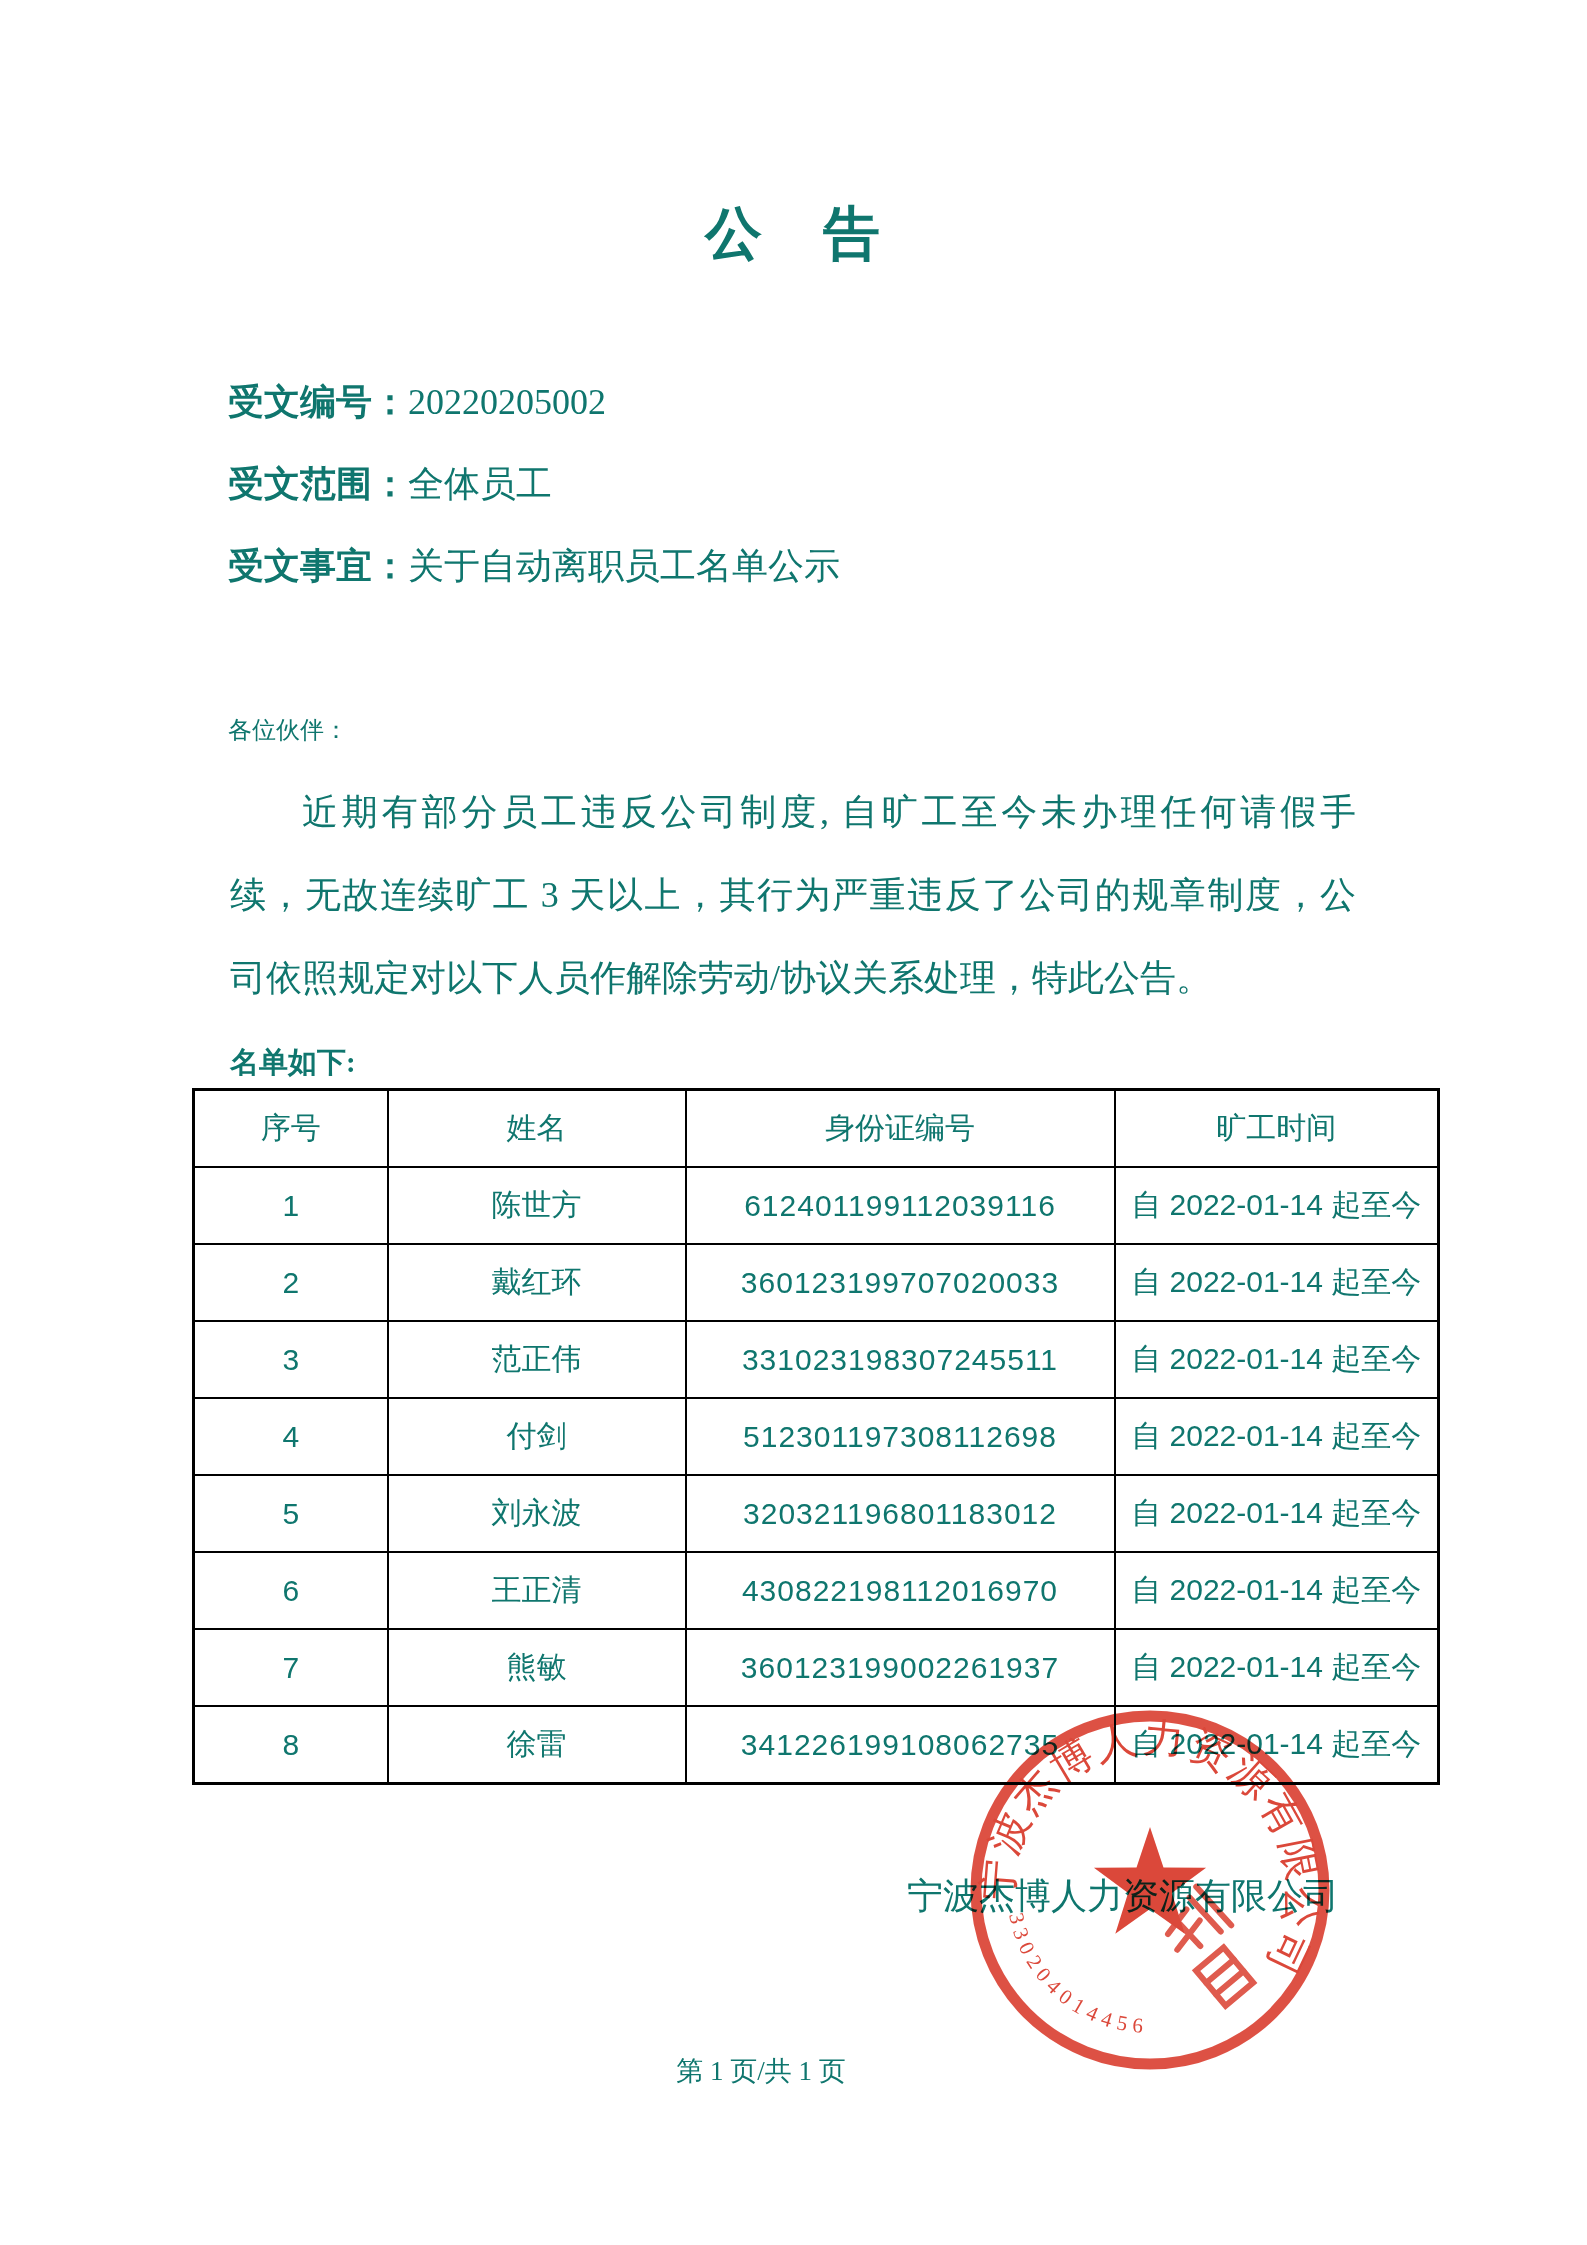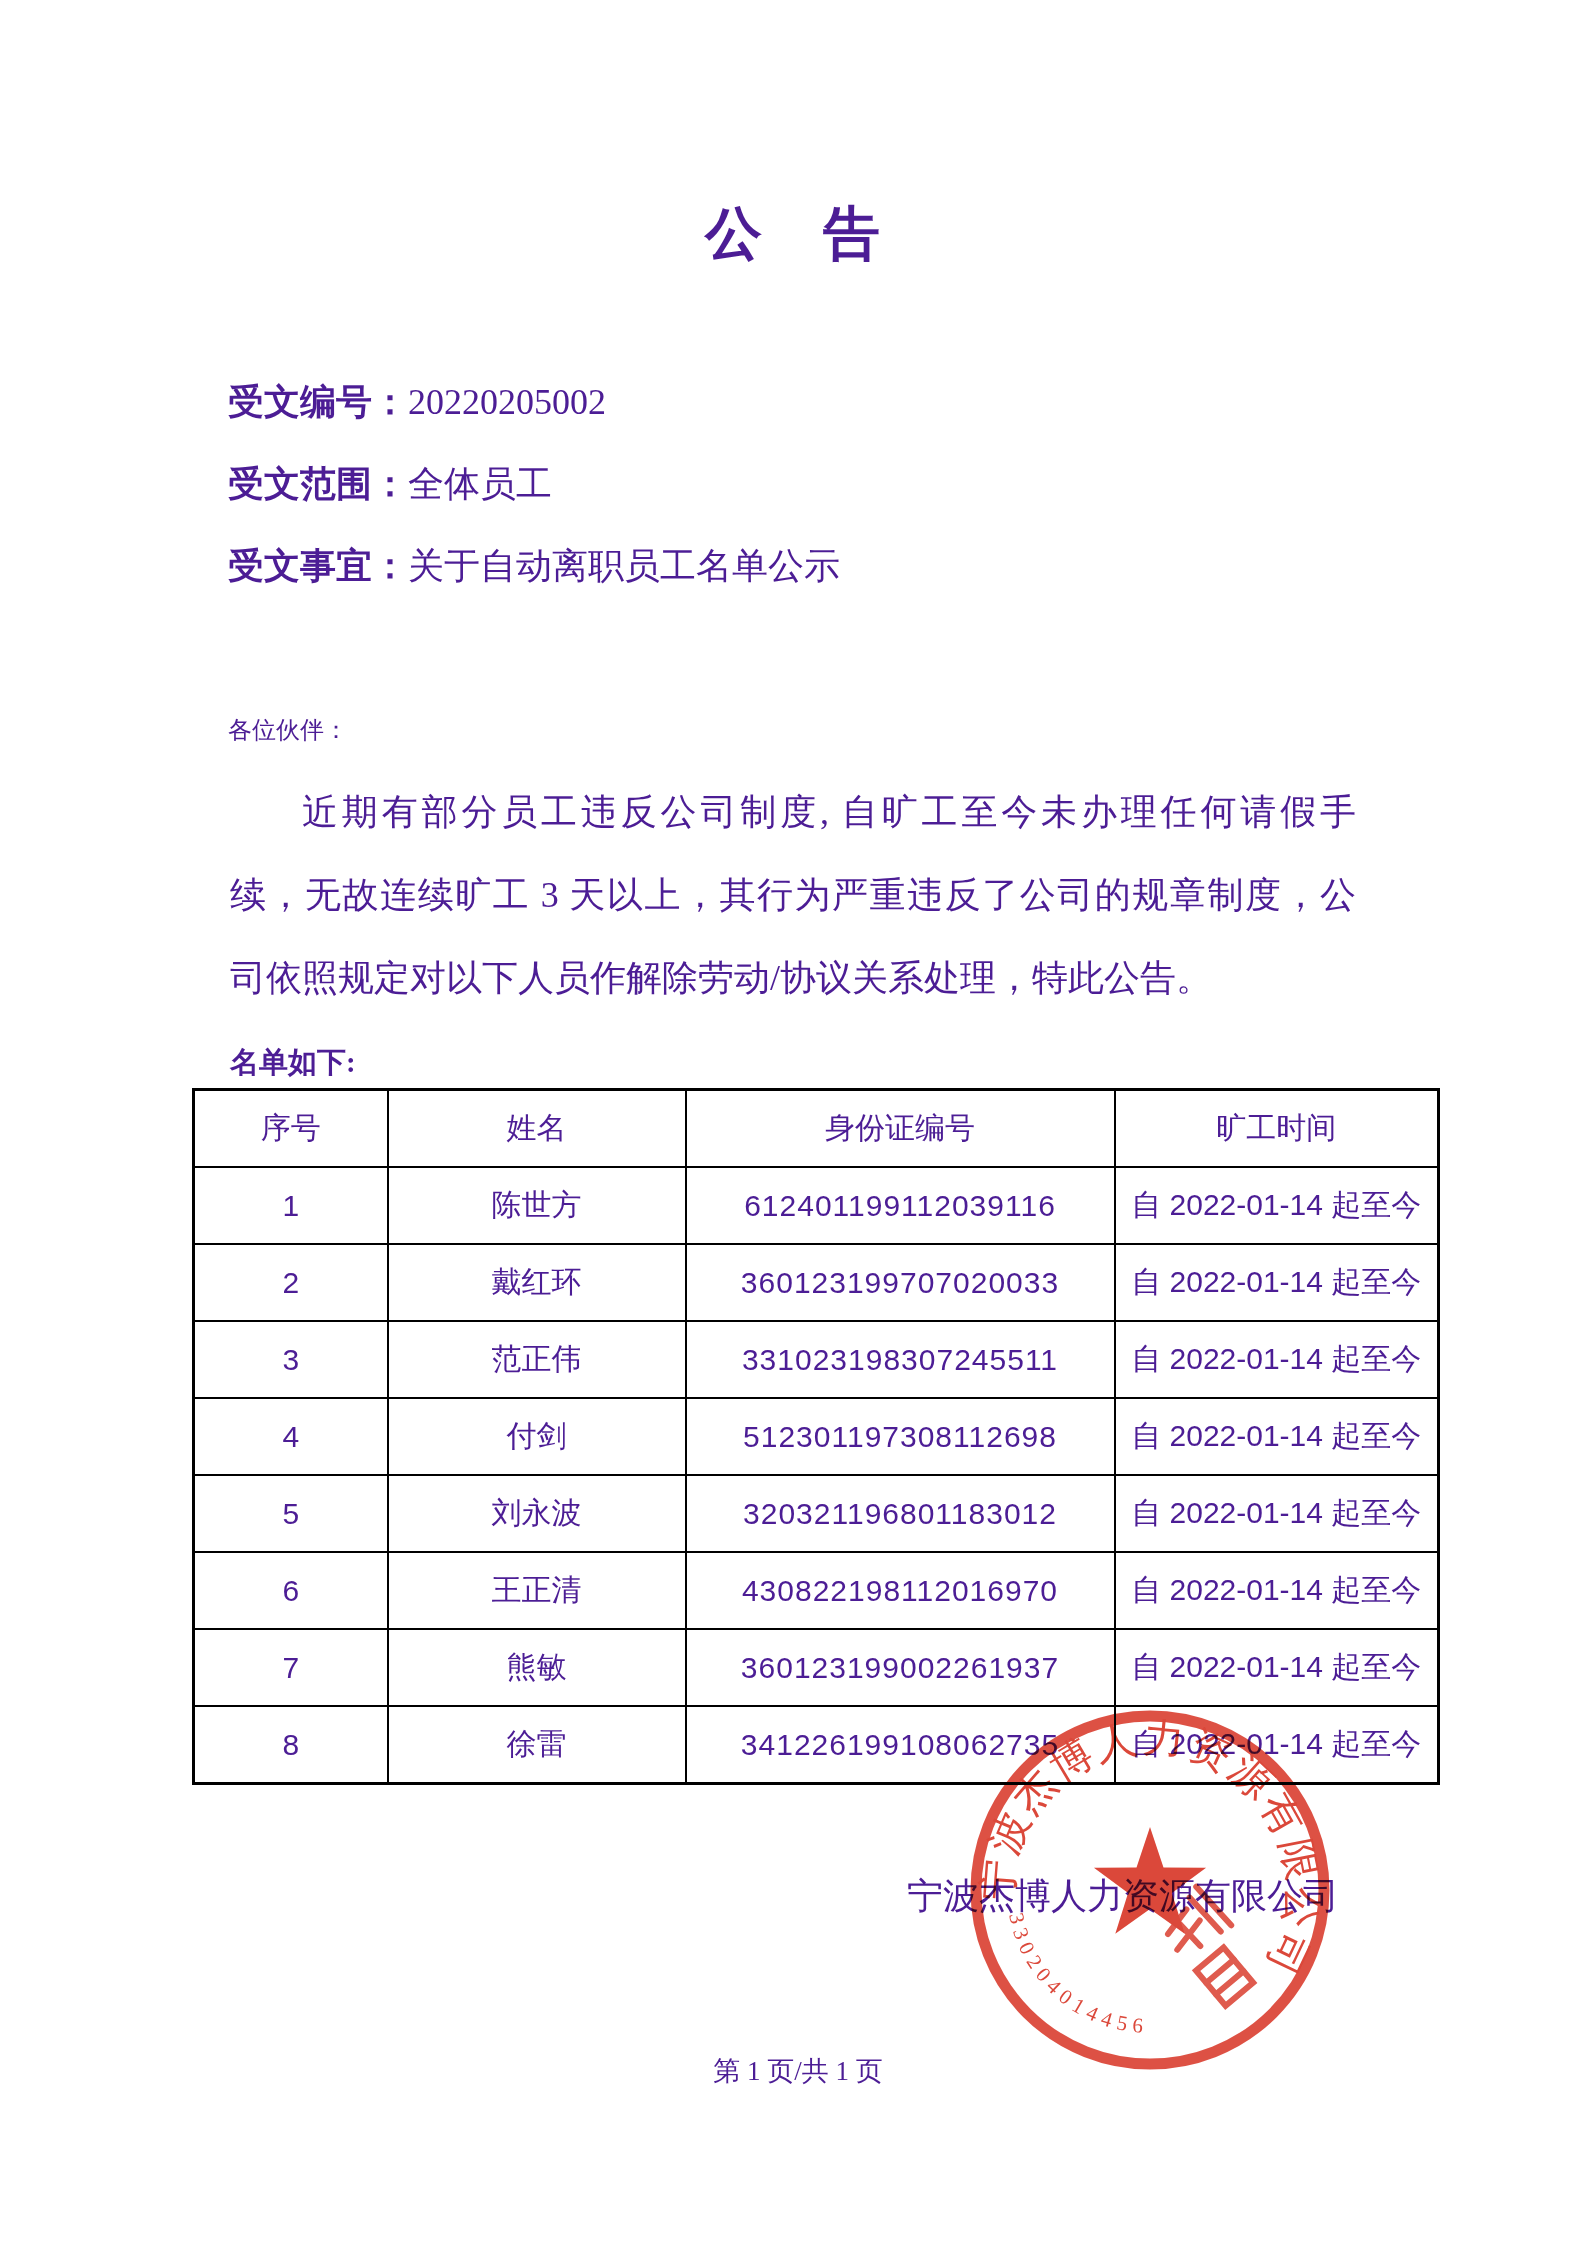--- a/index.html
+++ b/index.html
@@ -1,21 +1,21 @@
 <!DOCTYPE html>
 <html><head>
 <meta charset="utf-8">
 <style>
   html,body{margin:0;padding:0;background:#ffffff;}
   .page{
     position:relative;
     width:1587px;height:2245px;
     background:#ffffff;
     font-family:"Liberation Serif","DejaVu Serif",serif;
-    color:#4c1d95;
+    color:#0f766e;
     overflow:hidden;
   }
   .title{
     position:absolute;top:196px;left:0;width:1587px;
     text-align:center;font-size:57px;font-weight:700;
     letter-spacing:2px;margin:0;
   }
   .field{
     position:absolute;left:228px;width:1160px;
     font-size:36px;line-height:44px;white-space:nowrap;
@@ -54,21 +54,21 @@
   .company-line{
     position:absolute;left:907px;top:1872px;
     font-size:36px;white-space:nowrap;
   }
   .date-line{
     position:absolute;left:1043px;top:1955px;
     font-size:36px;white-space:nowrap;
   }
   .footer{
     position:absolute;left:0;top:2053px;width:1522px;
-    text-align:center;font-size:27px;margin-left:37px;
+    text-align:center;font-size:27px;
   }
   .stamp{
     position:absolute;left:960px;top:1700px;
     width:380px;height:380px;
     mix-blend-mode:multiply;opacity:.93;
     pointer-events:none;
   }
   .stamp text{font-family:"Liberation Serif","DejaVu Serif",serif;}
 </style>
 </head>

